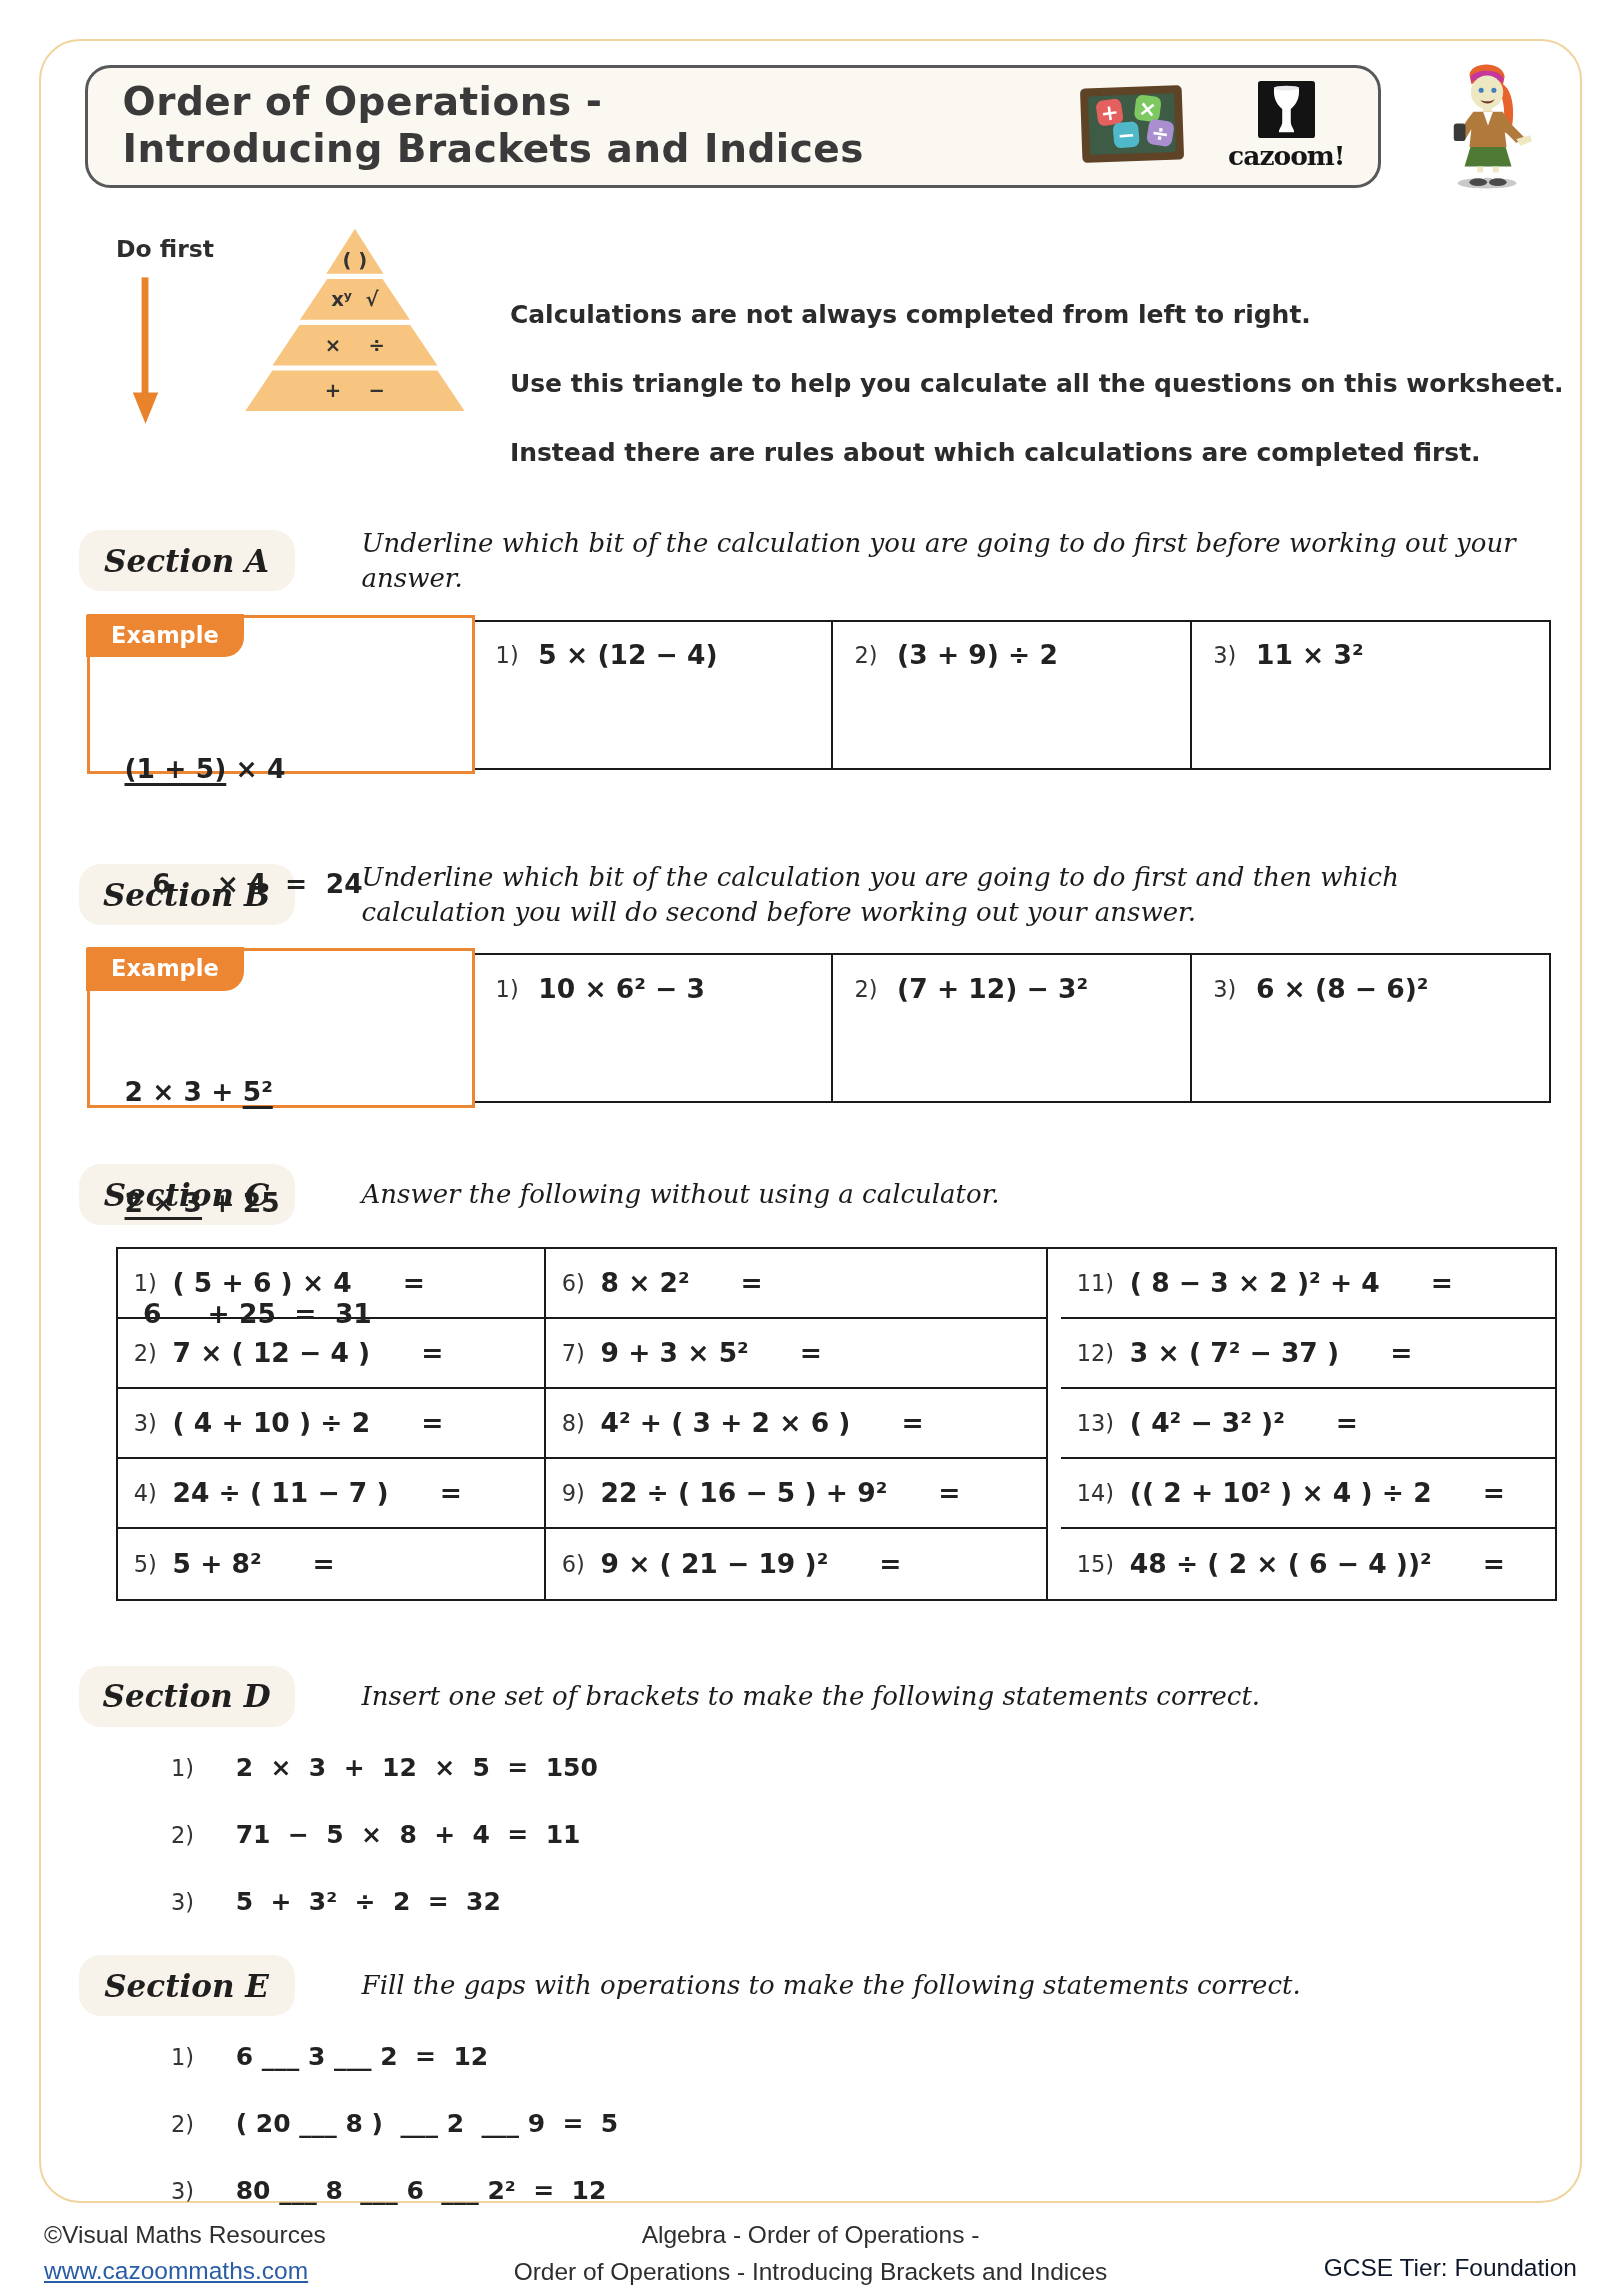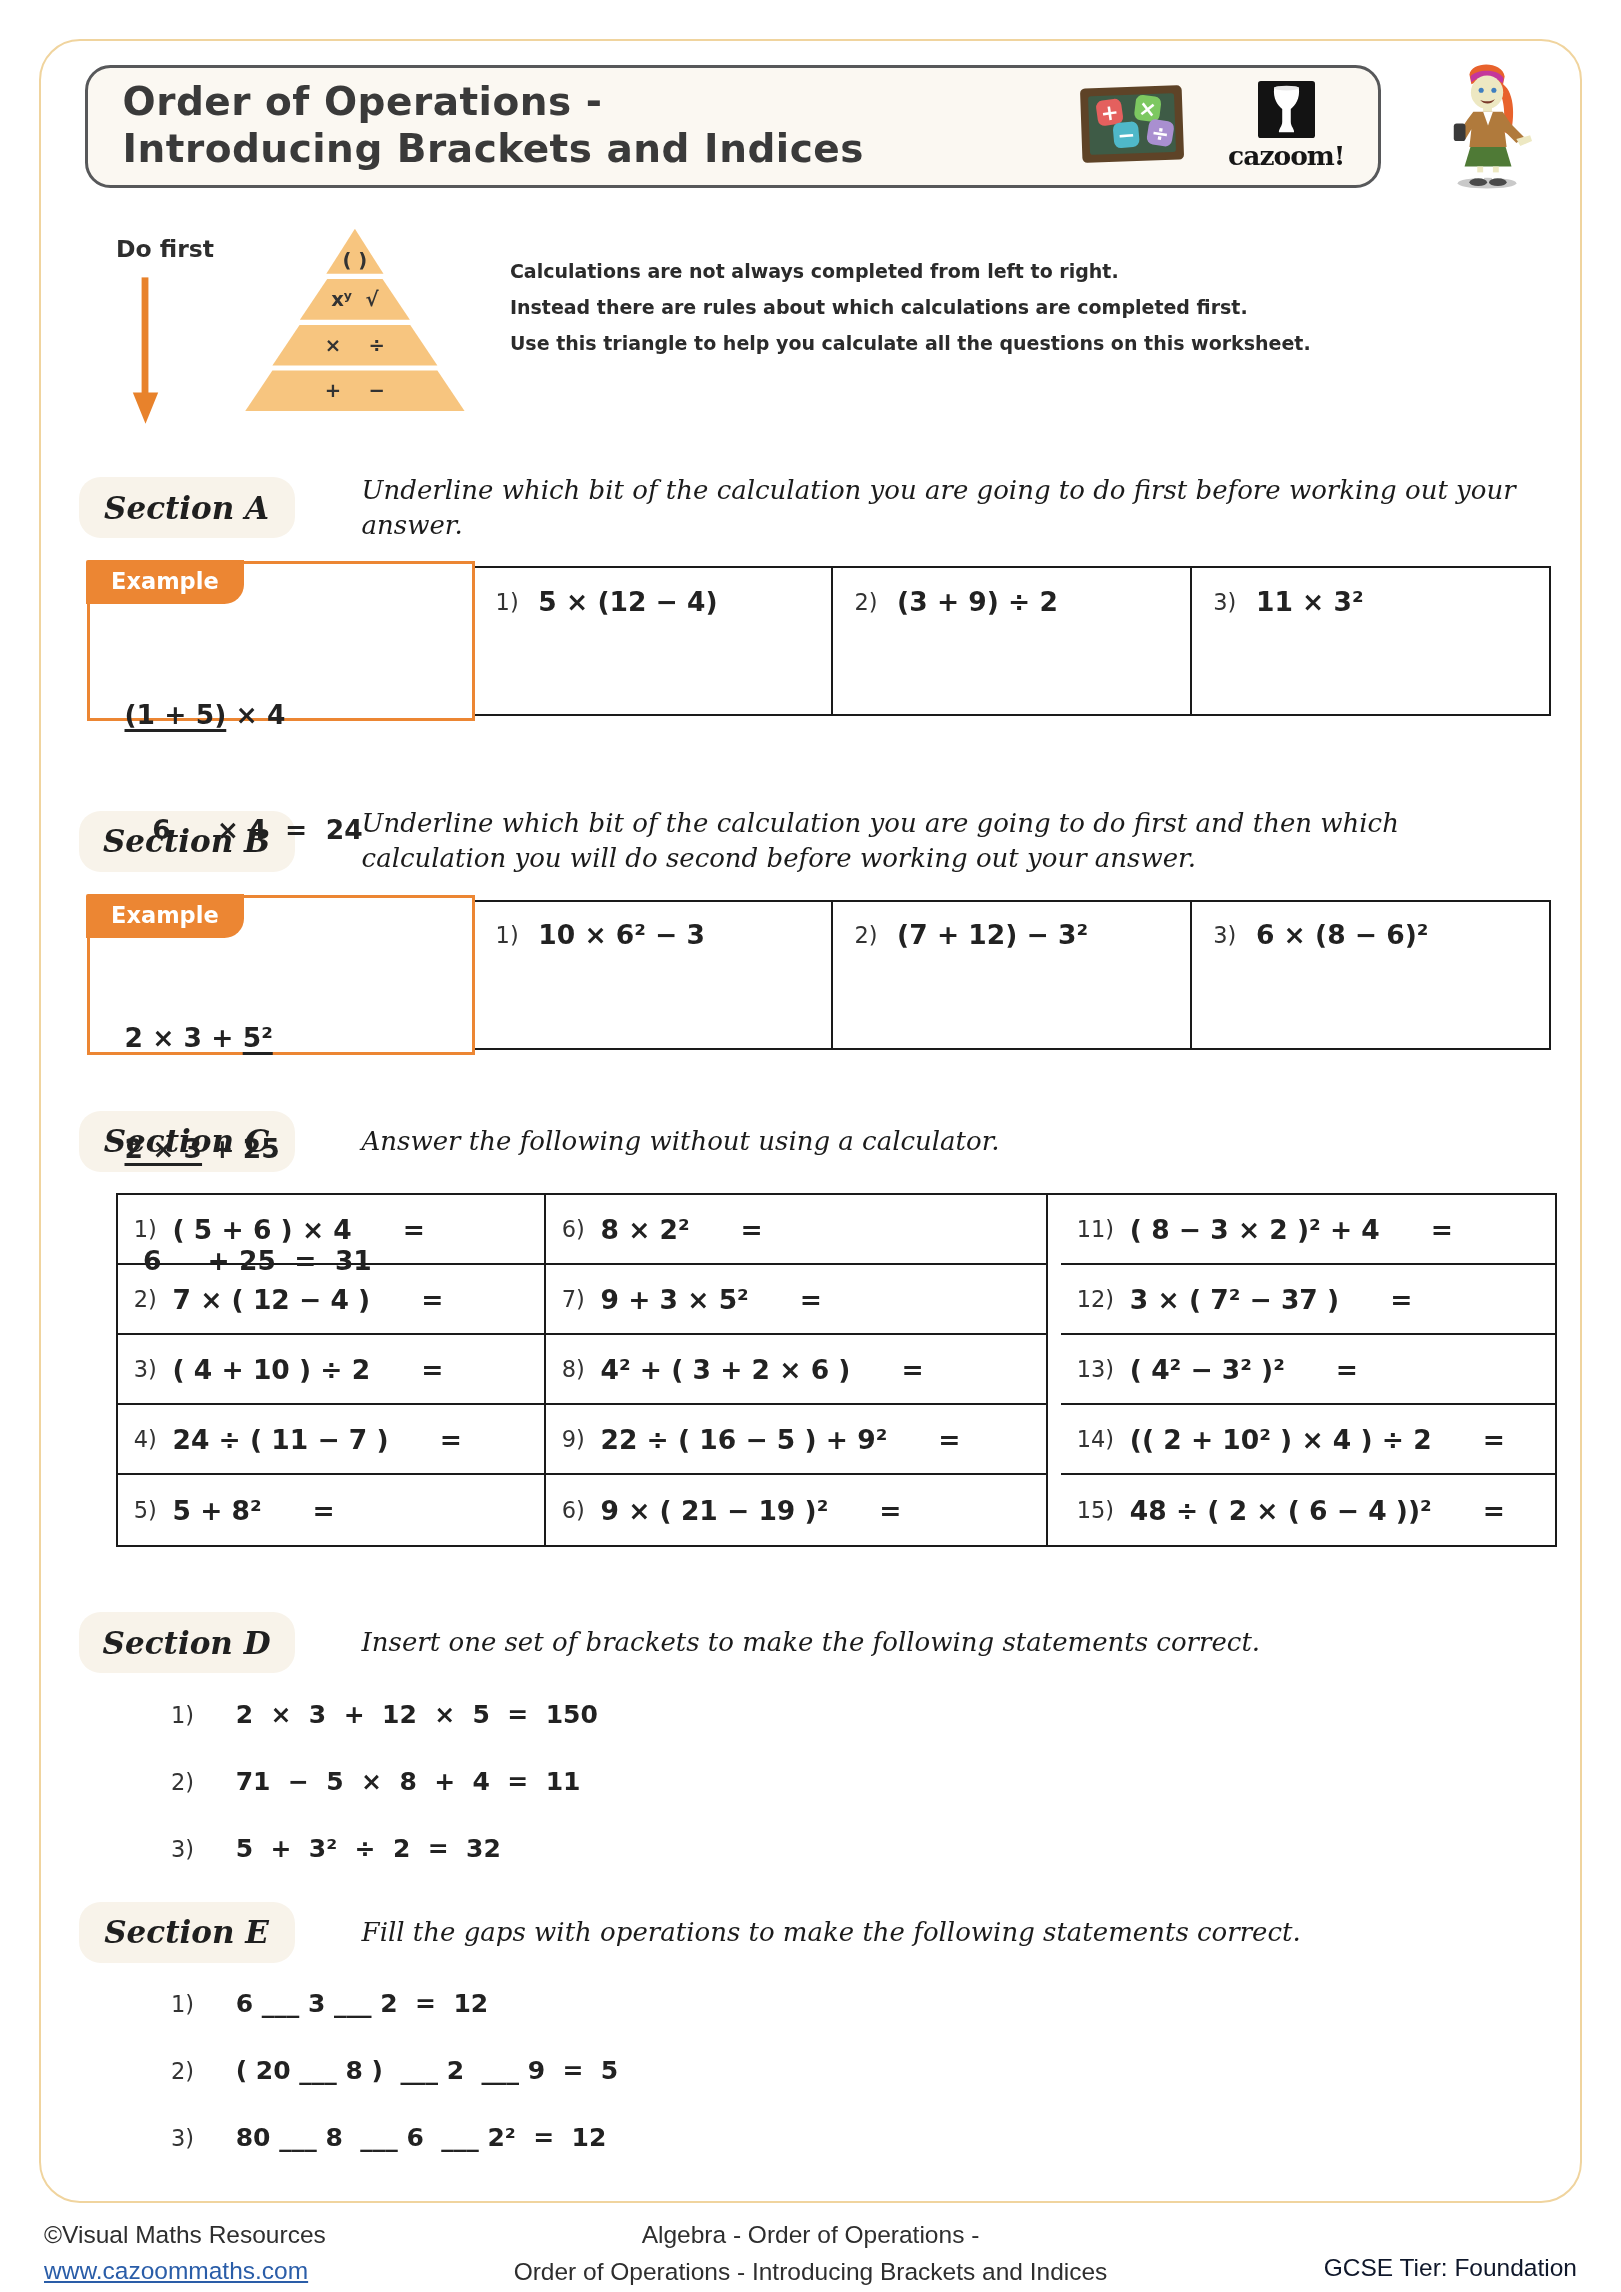--- a/index.html
+++ b/index.html
@@ -26,21 +26,21 @@
   .dofirst-label { font-size:23.5px; font-weight:bold; color:#2E2E2E; margin-left:3.9px; }
   .arrow-svg { margin:11.8px 0 0 13.7px; display:block; }
   .pyramid { width:220px; margin-left:5.9px; margin-top:-5.9px; }
   .pyr-level { width:220px; background:#F7C57F; color:#333; font-weight:bold; font-size:19.6px;
                display:flex; align-items:center; justify-content:center; margin-bottom:4.9px; white-space:pre; }
   .pyr-1 { height:45px; clip-path:polygon(50% 0,63% 100%,37% 100%); align-items:flex-end; padding-bottom:2px; }
   .pyr-2 { height:41px; clip-path:polygon(37.5% 0,62.5% 0,75% 100%,25% 100%); }
   .pyr-3 { height:41px; clip-path:polygon(25% 0,75% 0,87.5% 100%,12.5% 100%); }
   .pyr-4 { height:41px; clip-path:polygon(12.5% 0,87.5% 0,100% 100%,0% 100%); }
   .intro-text { margin-left:45px; padding-top:25.5px; }
-  .intro-text div { font-size:19px; font-weight:bold; color:#2B2B2B; margin-bottom:13.7px; }
+  .intro-text div { font-size:25px; font-weight:bold; color:#2B2B2B; margin-bottom:13.7px;margin-top:40px; }
 
   
   .chip-row { display:flex; align-items:center; margin-left:17.6px; margin-right:29px; }
   .chip { width:216px; min-height:61px; background:#F8F3EA; border-radius:21.6px;
           display:flex; align-items:center; justify-content:center;
           font-family:"DejaVu Serif", serif; font-style:italic; font-weight:bold; font-size:31px; color:#1F1F1F; }
   .instruction { font-family:"DejaVu Serif", serif; font-style:italic; font-size:26px; color:#1B1B1B;
                  margin-left:67px; line-height:1.35; max-width:1157px; }
 
   
@@ -169,22 +169,22 @@
       </svg>
     </div>
     <div class="pyramid">
       <div class="pyr-level pyr-1">( )</div>
       <div class="pyr-level pyr-2">xʸ  √</div>
       <div class="pyr-level pyr-3">×    ÷</div>
       <div class="pyr-level pyr-4">+    −</div>
     </div>
     <div class="intro-text">
       <div>Calculations are not always completed from left to right.</div>
+      <div>Use this triangle to help you calculate all the questions on this worksheet.</div>
       <div>Instead there are rules about which calculations are completed first.</div>
-      <div>Use this triangle to help you calculate all the questions on this worksheet.</div>
     </div>
   </div>
 
   <div class="chip-row mt-a">
     <div class="chip">Section A</div>
     <div class="instruction">Underline which bit of the calculation you are going to do first before working out your answer.</div>
   </div>
   <div class="extable">
     <div class="exbox">
       <div class="extab">Example</div>

